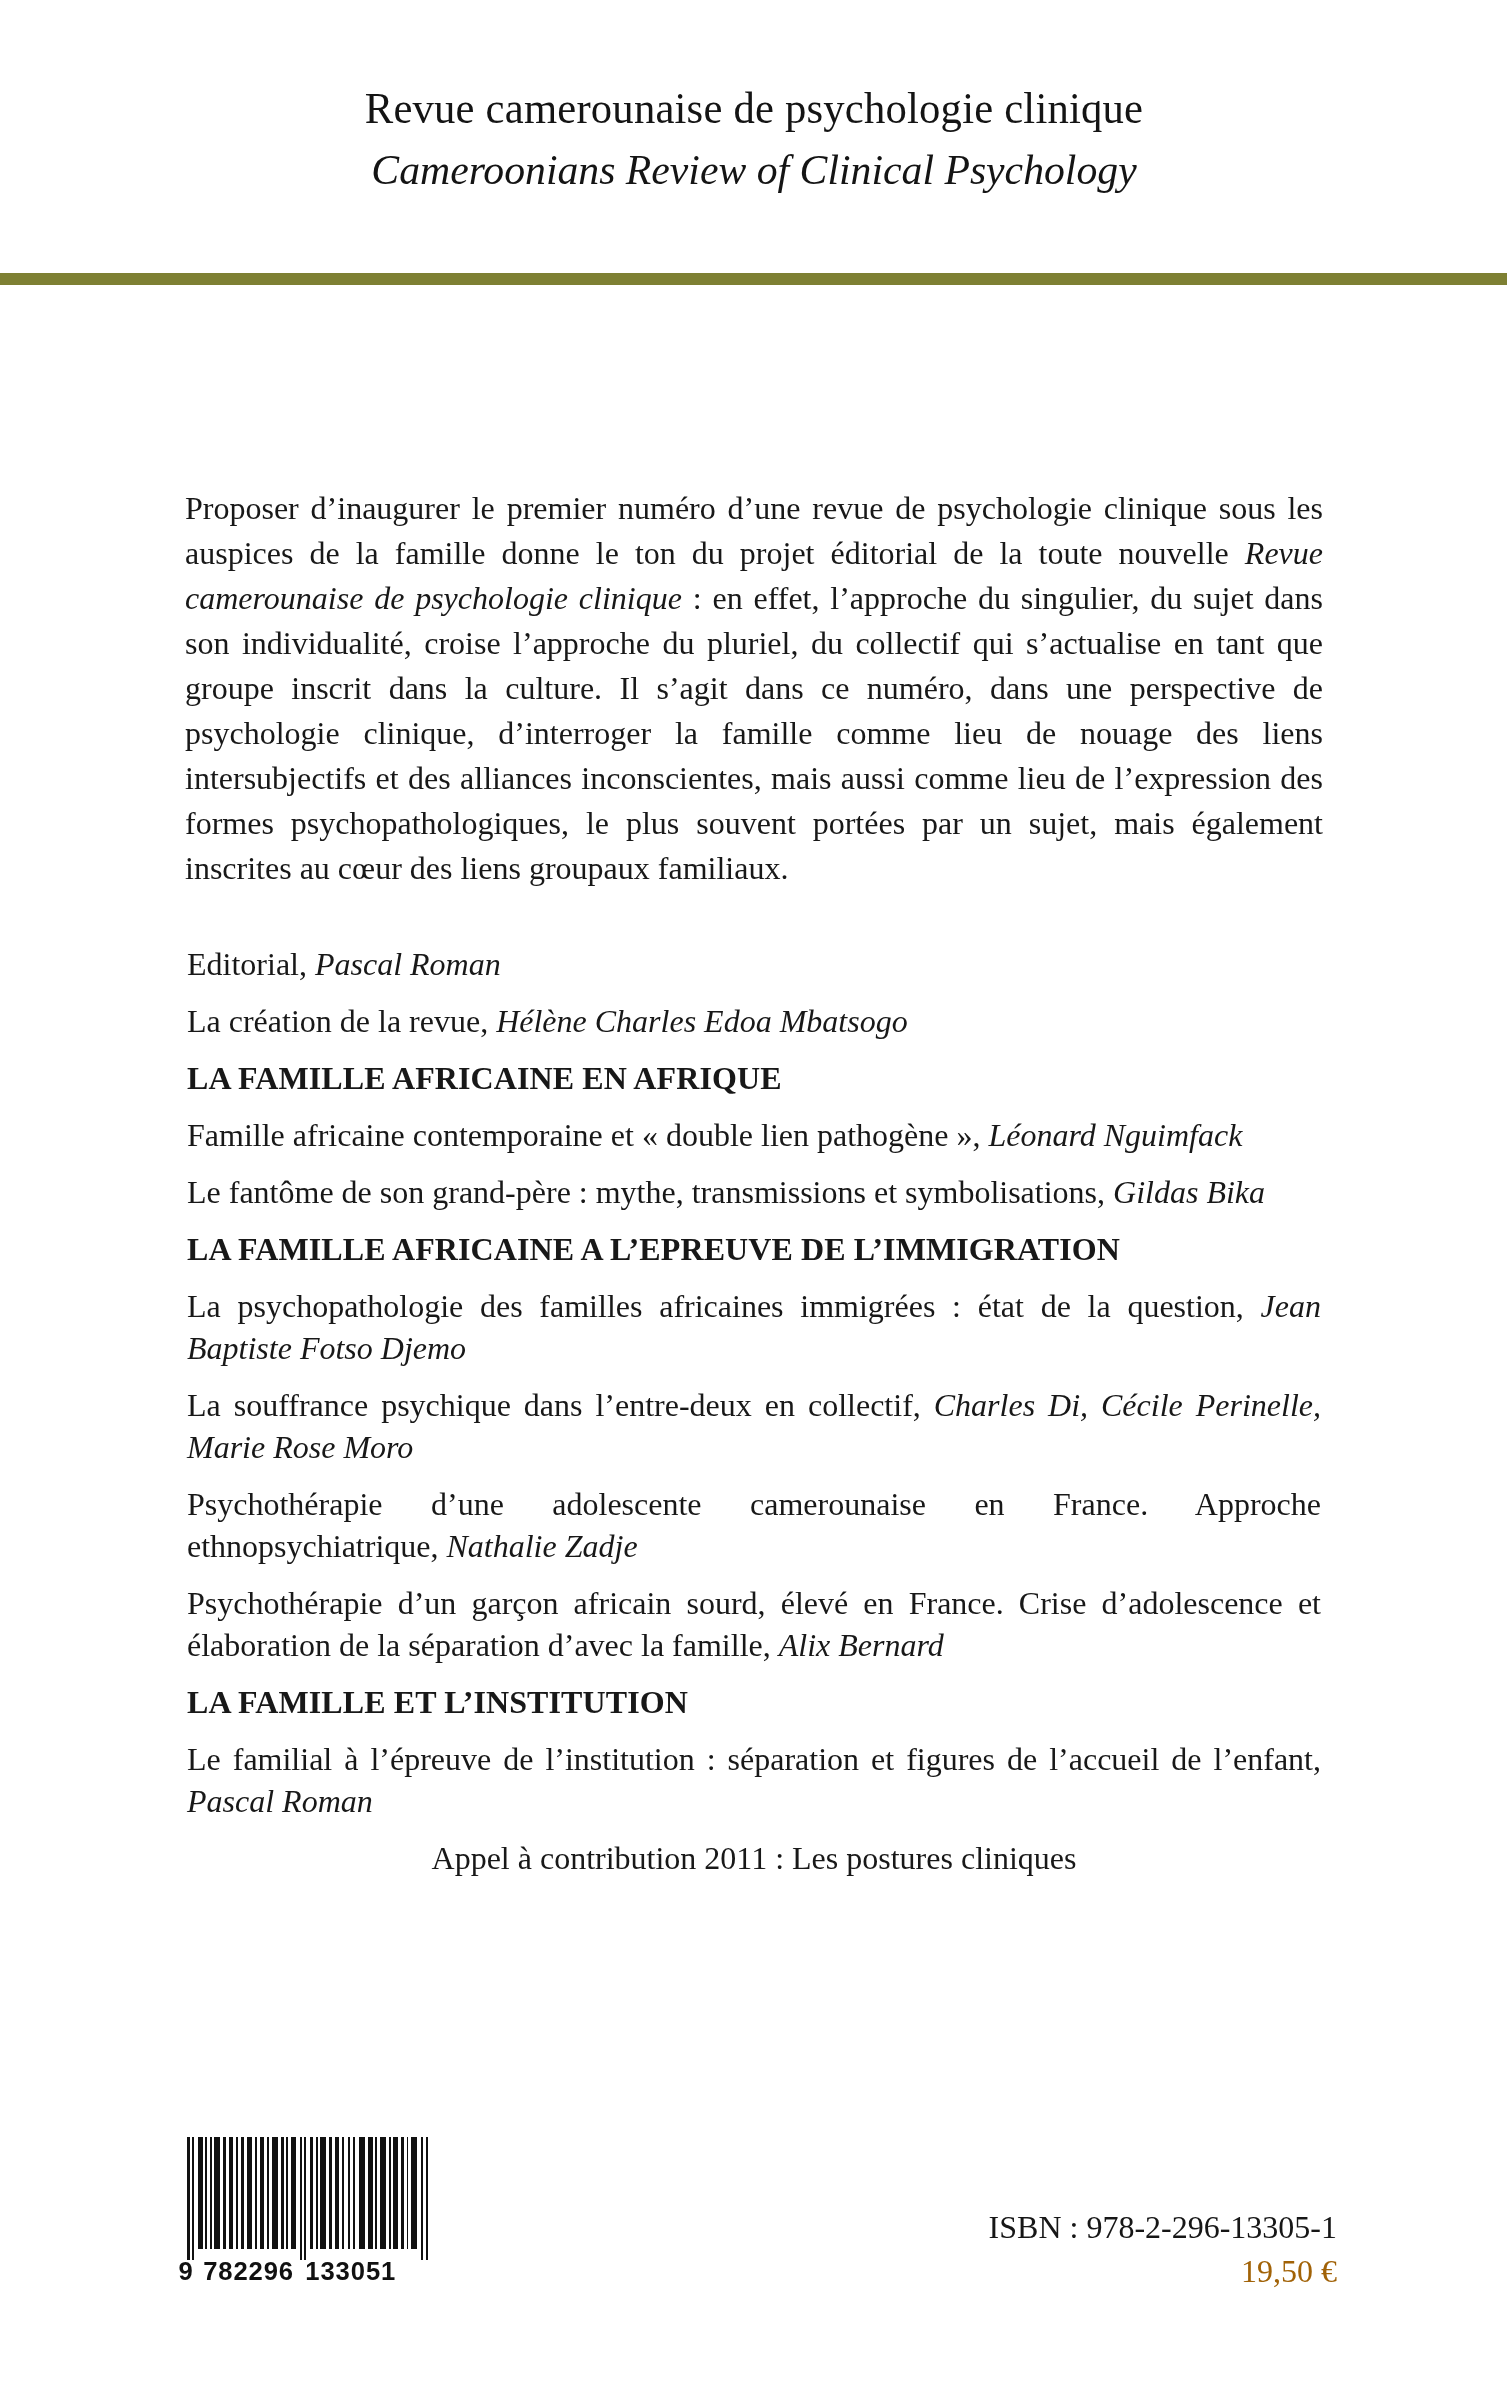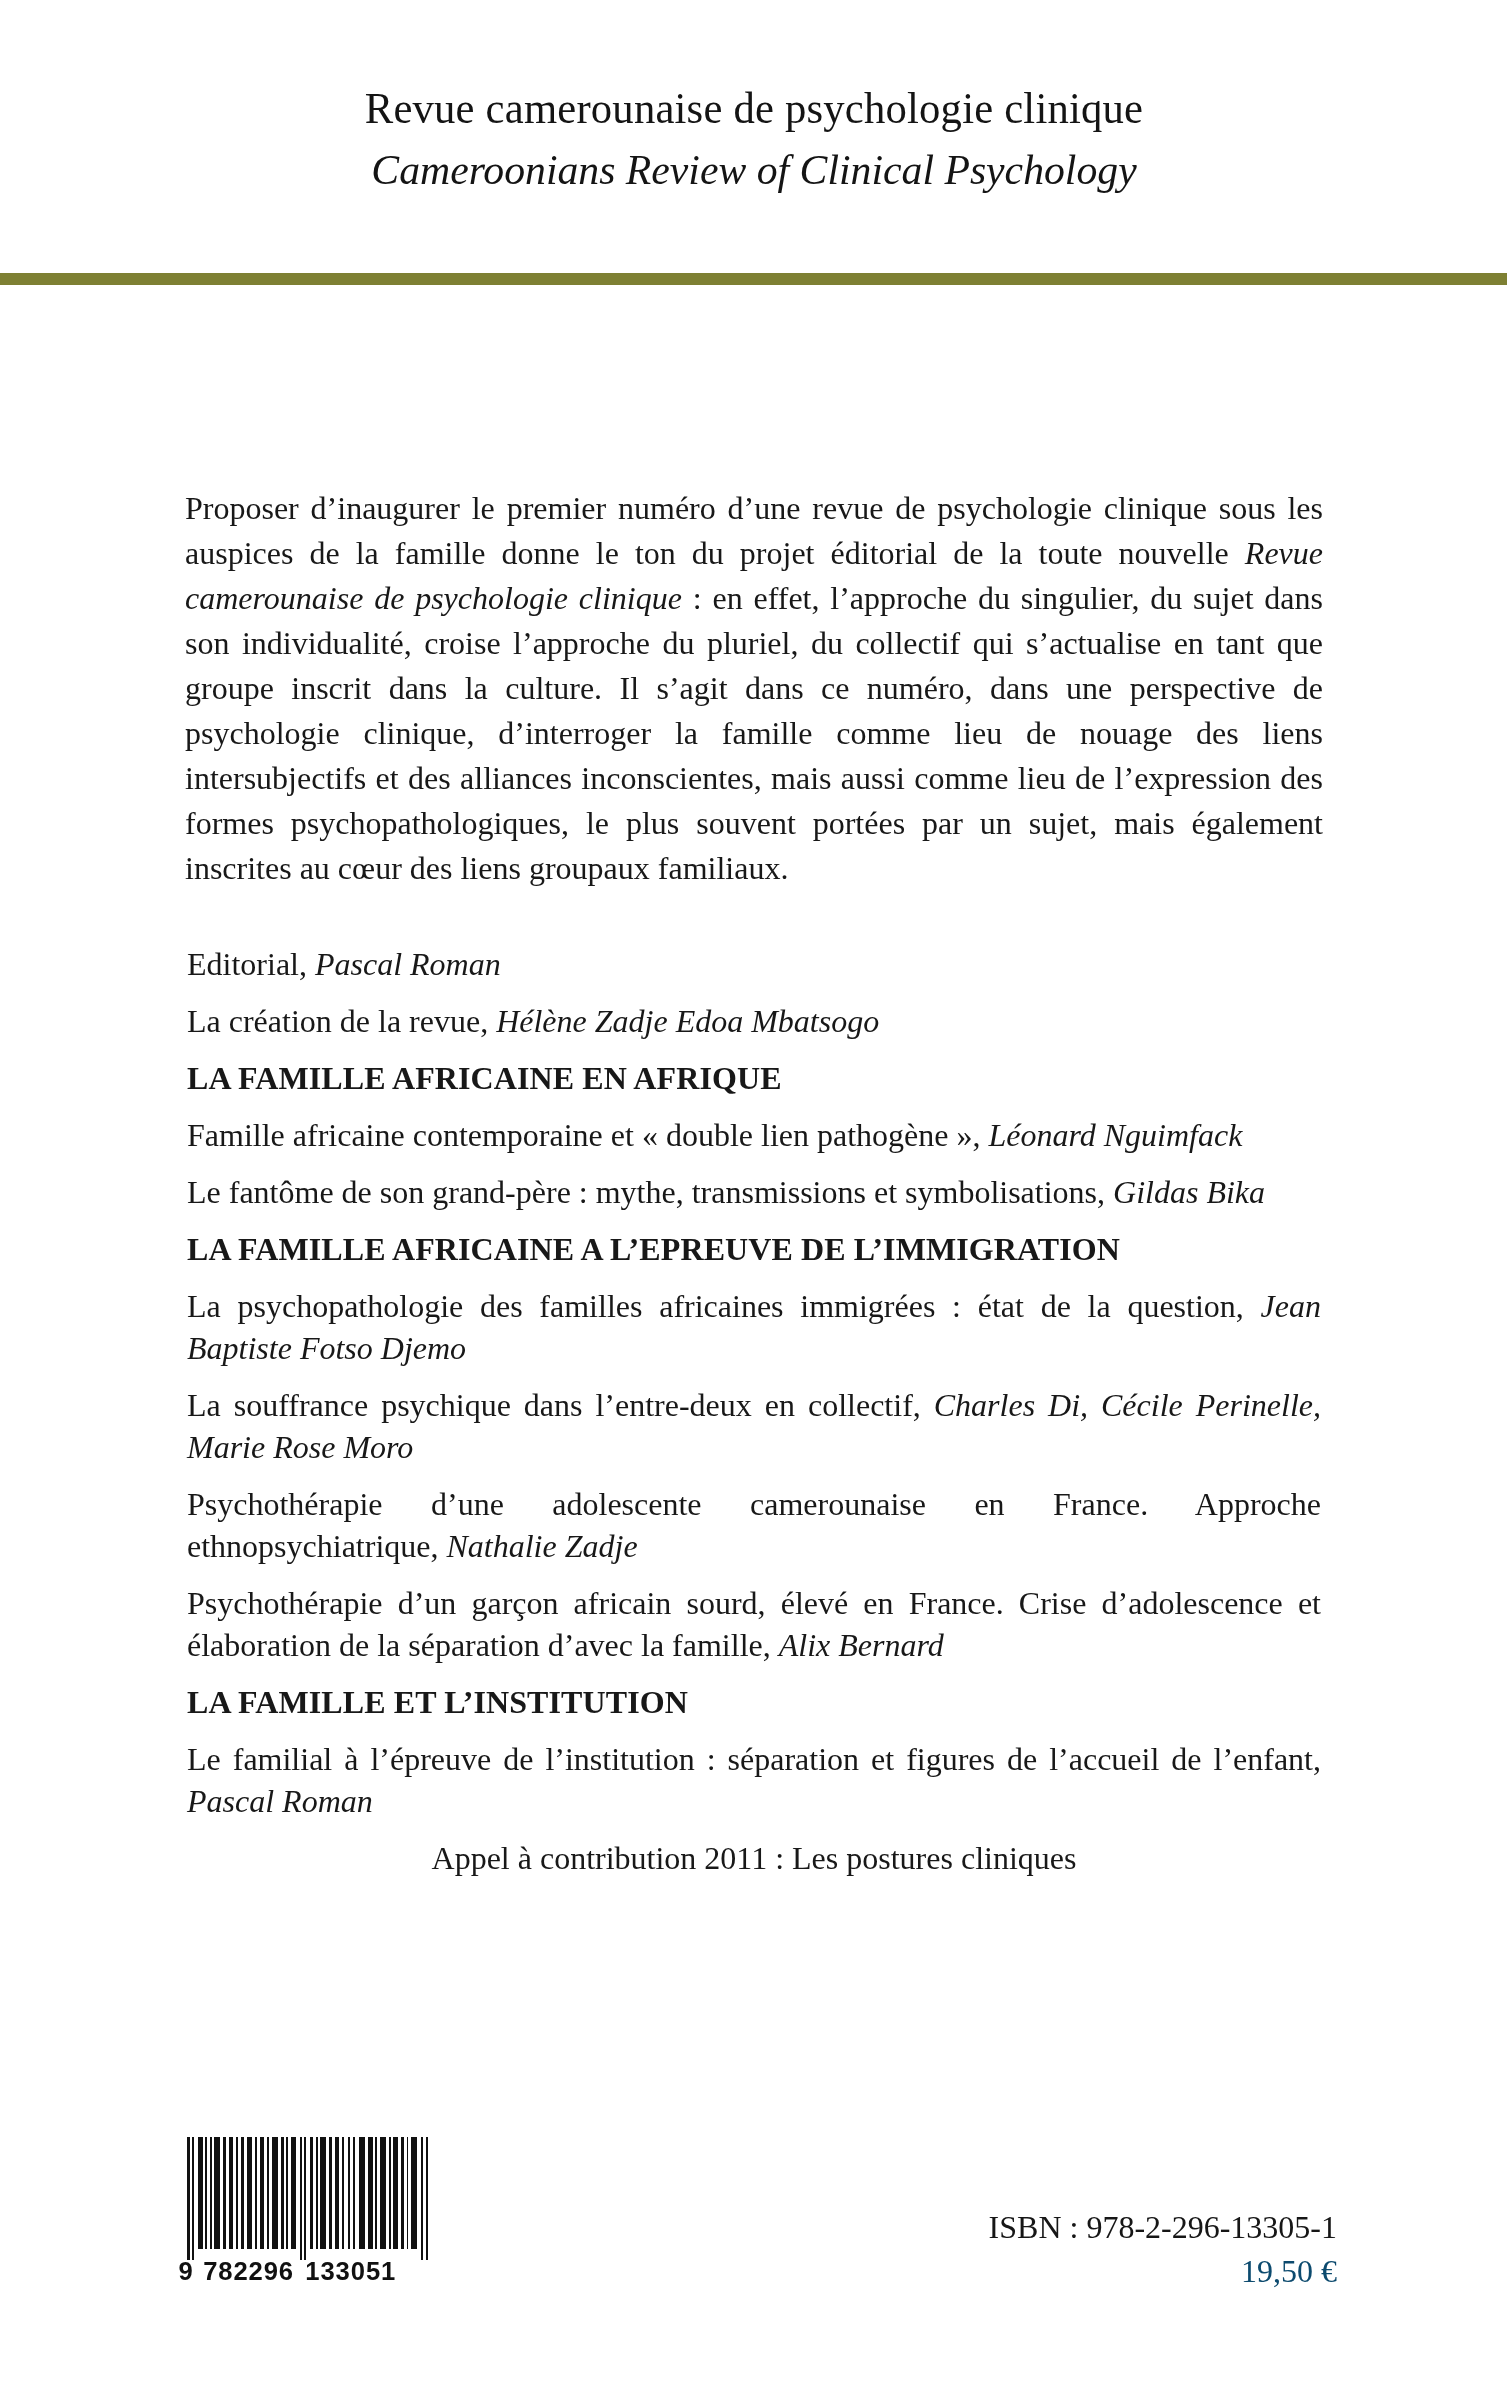--- a/index.html
+++ b/index.html
@@ -133,21 +133,21 @@
   }
   .isbn-line {
     font-size: 32px;
     line-height: 44px;
     color: #161616;
     white-space: nowrap;
   }
   .price-line {
     font-size: 32px;
     line-height: 44px;
-    color: #0c4a6e;
+    color: #a16207;
     white-space: nowrap;
   }
 </style>
 </head>
 <body>
 
 <div class="page">
 
   <div class="masthead">
     <div class="masthead-title">Revue camerounaise de psychologie clinique</div>
@@ -155,21 +155,21 @@
   </div>
 
   <div class="rule" style="background: rgb(126, 128, 51);"></div>
 
   <div class="column">
 
     <p class="blurb"><span>Proposer d’inaugurer le premier numéro d’une revue de psychologie clinique sous les auspices de la famille donne le ton du projet éditorial de la toute nouvelle </span><i>Revue camerounaise de psychologie clinique</i><span> : en effet, l’approche du singulier, du sujet dans son individualité, croise l’approche du pluriel, du collectif qui s’actualise en tant que groupe inscrit dans la culture. Il s’agit dans ce numéro, dans une perspective de psychologie clinique, d’interroger la famille comme lieu de nouage des liens intersubjectifs et des alliances inconscientes, mais aussi comme lieu de l’expression des formes psychopathologiques, le plus souvent portées par un sujet, mais également inscrites au cœur des liens groupaux familiaux.</span></p>
 
     <div class="toc">
         <p class="toc-line"><span>Editorial, </span><i>Pascal Roman</i></p>
-        <p class="toc-line"><span>La création de la revue, </span><i>Hélène Zadje Edoa Mbatsogo</i></p>
+        <p class="toc-line"><span>La création de la revue, </span><i>Hélène Charles Edoa Mbatsogo</i></p>
         <p class="toc-line section"><span>LA FAMILLE AFRICAINE EN AFRIQUE</span></p>
         <p class="toc-line"><span>Famille africaine contemporaine et « double lien pathogène », </span><i>Léonard Nguimfack</i></p>
         <p class="toc-line"><span>Le fantôme de son grand-père : mythe, transmissions et symbolisations, </span><i>Gildas Bika</i></p>
         <p class="toc-line section"><span>LA FAMILLE AFRICAINE A L’EPREUVE DE L’IMMIGRATION</span></p>
         <p class="toc-line"><span>La psychopathologie des familles africaines immigrées : état de la question, </span><i>Jean Baptiste Fotso Djemo</i></p>
         <p class="toc-line"><span>La souffrance psychique dans l’entre-deux en collectif, </span><i>Charles Di, Cécile Perinelle, Marie Rose Moro</i></p>
         <p class="toc-line"><span>Psychothérapie d’une adolescente camerounaise en France. Approche ethnopsychiatrique, </span><i>Nathalie Zadje</i></p>
         <p class="toc-line"><span>Psychothérapie d’un garçon africain sourd, élevé en France. Crise d’adolescence et élaboration de la séparation d’avec la famille, </span><i>Alix Bernard</i></p>
         <p class="toc-line section"><span>LA FAMILLE ET L’INSTITUTION</span></p>
         <p class="toc-line"><span>Le familial à l’épreuve de l’institution : séparation et figures de l’accueil de l’enfant, </span><i>Pascal Roman</i></p>

